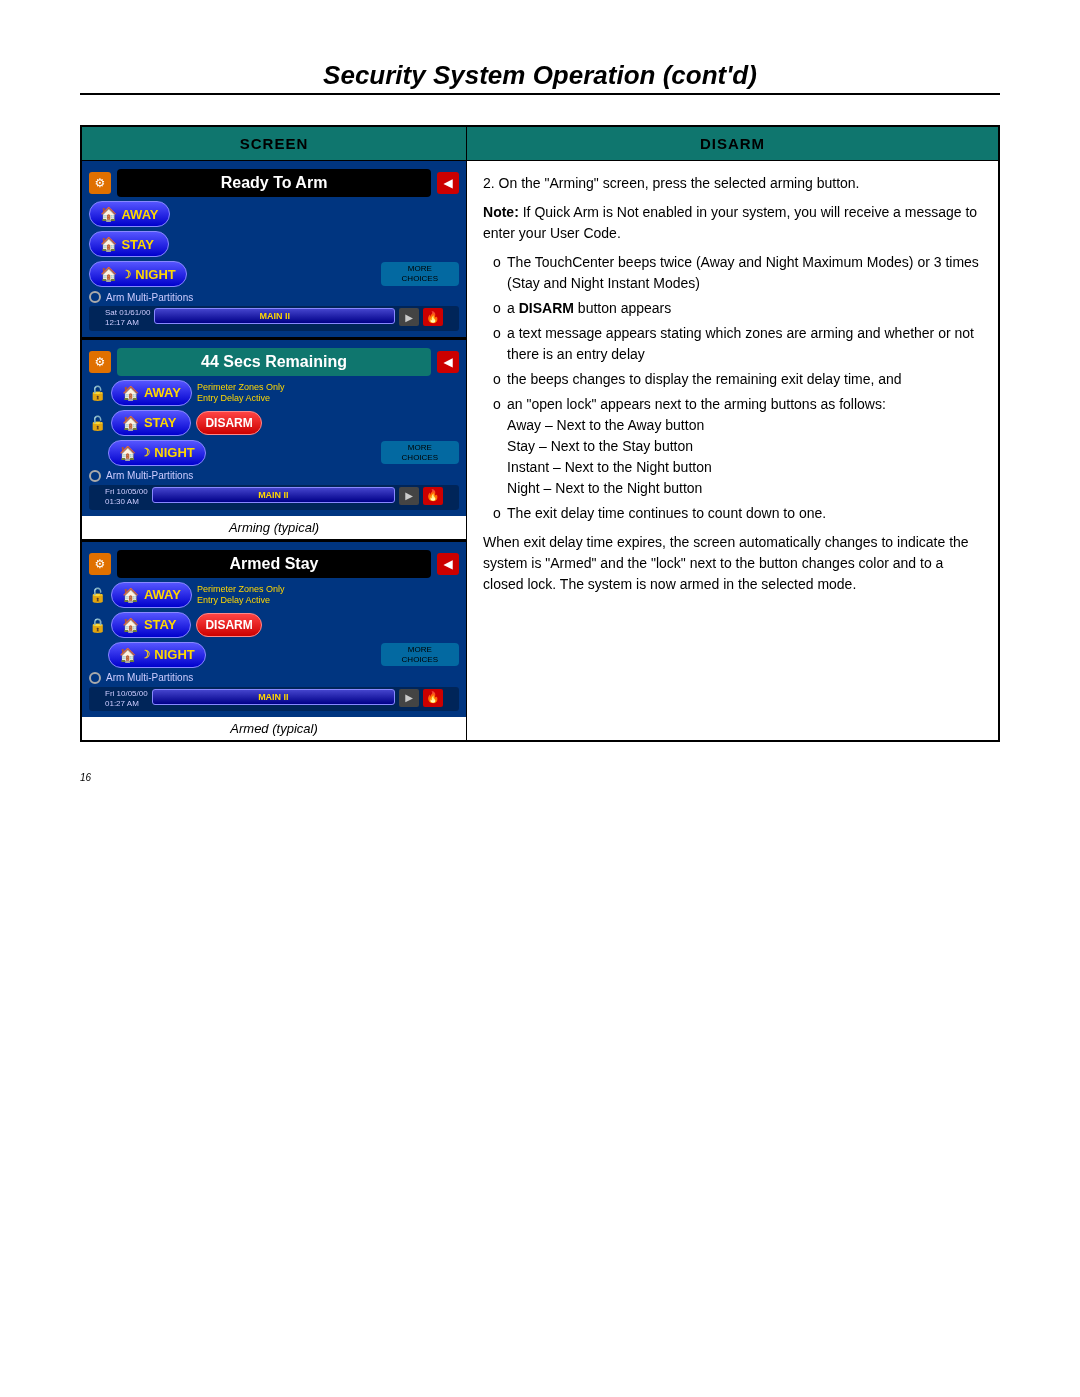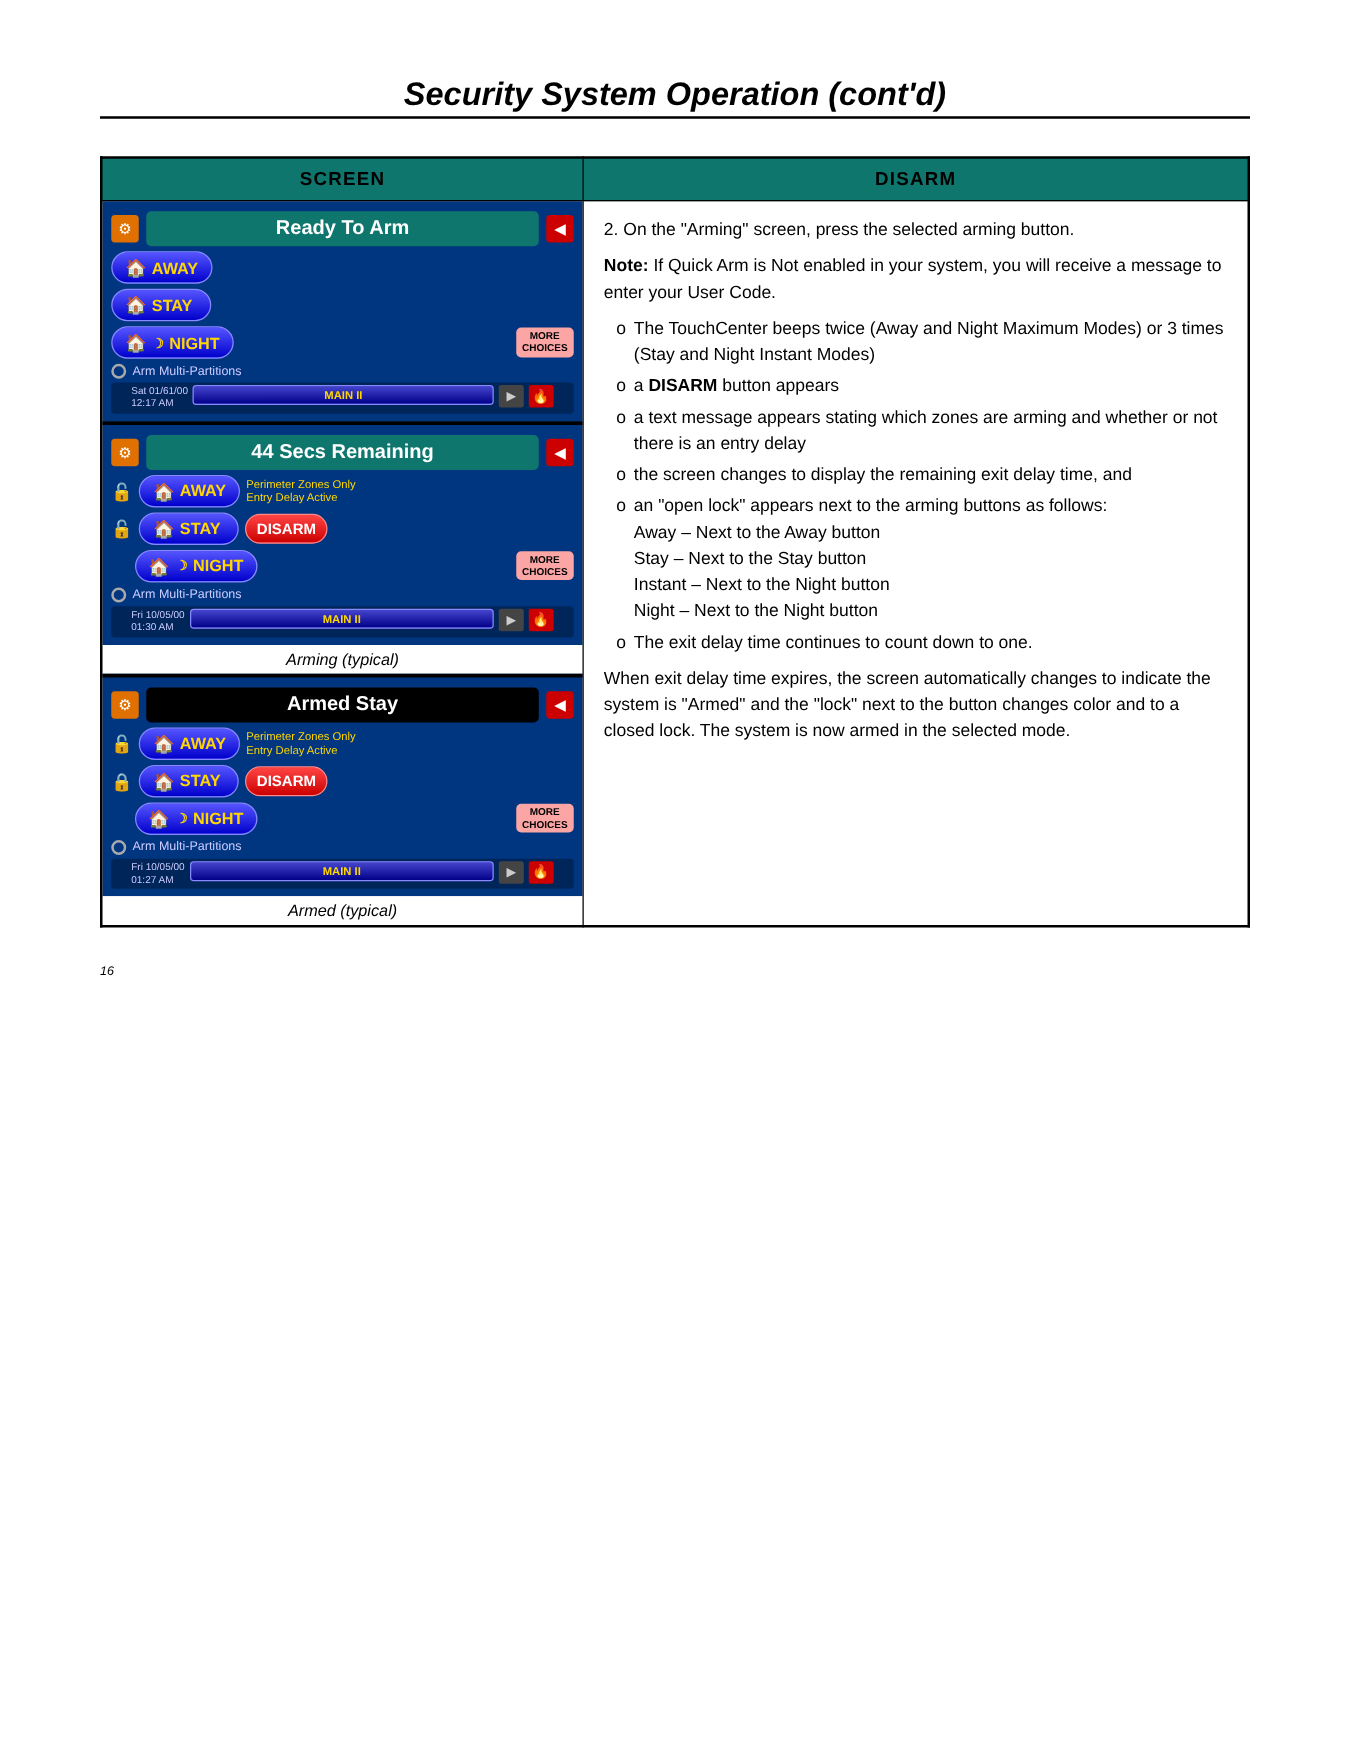--- a/index.html
+++ b/index.html
@@ -74,21 +74,21 @@
     }
 
     .status-bar {
       border-radius: 4px;
       text-align: center;
       padding: 5px 6px;
       font-size: 16px;
       font-weight: bold;
       margin-bottom: 5px;
     }
-    .status-ready { background: #0f766e; color: #fff; }
+    .status-ready { background: #000000; color: #fff; }
     .status-arming { background: #0f766e; color: #fff; }
     .status-armed { background: #000000; color: #fff; }
 
     .panel-header-row {
       display: flex;
       justify-content: space-between;
       align-items: center;
       margin-bottom: 4px;
     }
     .panel-icon {
@@ -137,26 +137,26 @@
 
     .side-info {
       font-size: 9px;
       color: #ffd700;
       line-height: 1.2;
       flex: 1;
       text-align: left;
     }
 
     .more-choices-btn {
-      background: #fca5a5;
+      background: #0369a1;
       border: none;
       border-radius: 4px;
-      padding: 2px 5px;
+      padding: 2px 21px;
       font-size: 8px;
-      font-weight: bold;
+      font-weight: normal;
       color: #000;
       cursor: pointer;
       text-align: center;
       line-height: 1.2;
     }
 
     .disarm-btn {
       background: linear-gradient(to bottom, #ff4444, #cc0000);
       border: 1px solid #f88;
       border-radius: 14px;
@@ -418,21 +418,21 @@
       </td>
       <td class="action-cell">
         <p>2.  On the "Arming" screen, press the selected arming button.</p>
         <p>
           <span class="note-bold">Note:</span><span> If Quick Arm is Not enabled in your system, you will receive a message to enter your User Code.</span>
         </p>
         <ul>
           <li>The TouchCenter beeps twice (Away and Night Maximum Modes) or 3 times (Stay and Night Instant Modes)</li>
           <li>a <strong>DISARM</strong> button appears</li>
           <li>a text message appears stating which zones are arming and whether or not there is an entry delay</li>
-          <li>the screen changes to display the remaining exit delay time, and</li>
+          <li>the beeps changes to display the remaining exit delay time, and</li>
           <li>an "open lock" appears next to the arming buttons as follows:<br>Away – Next to the Away button<br>Stay – Next to the Stay button<br>Instant  – Next to the Night button<br>Night – Next to the Night button</li>
           <li>The exit delay time continues to count down to one.</li>
         </ul>
         <p>When exit delay time expires, the screen automatically changes to indicate the system is "Armed" and the "lock" next to the button changes color and to a closed lock.  The system is now armed in the selected mode.</p>
       </td>
     </tr>
   </tbody>
 </table>
 
 <div class="page-number">16</div>

